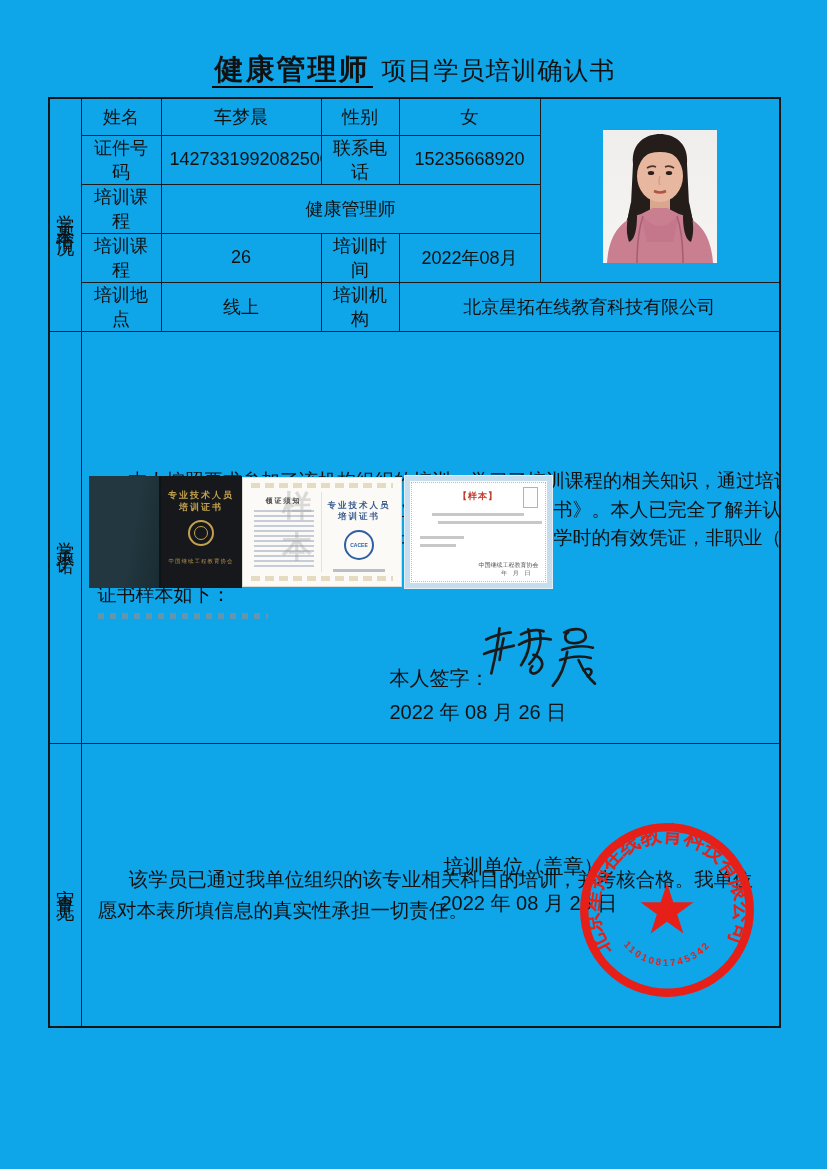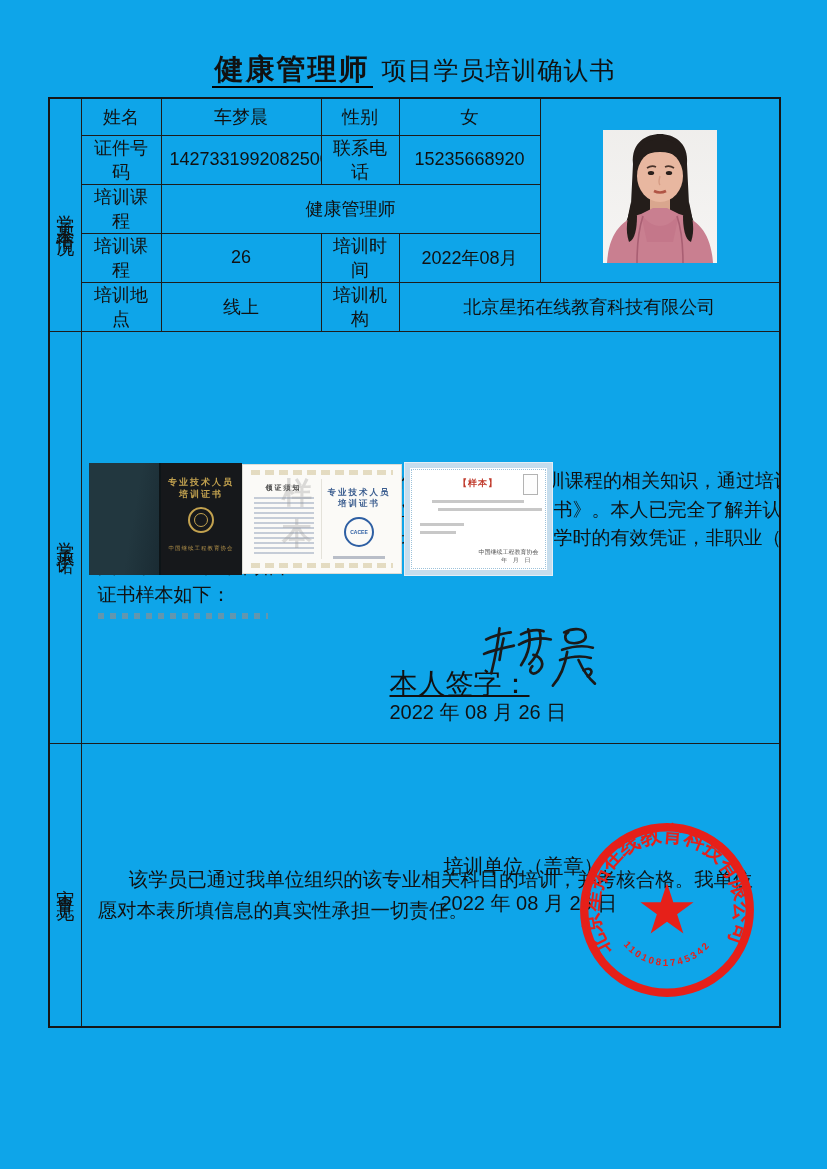--- a/index.html
+++ b/index.html
@@ -27,21 +27,21 @@
   .photo { width:114px; height:133px; margin:12px auto 0; display:block; }
 
   
   .para-block { padding:12px 6px 0 8px; font-size:19px; line-height:28.5px; }
   .pline { white-space:nowrap; }
   .pline.ind { text-indent:1.6em; }
   .useg { border-bottom:1.5px solid #9a9a9a; }
   .clipped-artifact { margin:3px 0 0 8px; width:170px; height:6px; opacity:.65;
     background:repeating-linear-gradient(90deg,#8f8f8f 0 6px,transparent 6px 12px); }
 
-  .certs { position:absolute; left:7px; top:131px; display:flex; align-items:flex-start;justify-content:space-between; }
+  .certs { position:absolute; left:7px; top:144px; display:flex; align-items:flex-start;justify-content:space-between; }
 
   
   .cert-cover { display:flex; width:153px; height:112px; }
   .cover-back { width:72px; height:112px; background:linear-gradient(100deg,#22373f 60%,#1a2b33); border-right:2px solid #0d1417; }
   .cover-front { width:81px; height:112px; background:#16181b; text-align:center; padding-top:13px; }
   .cover-title { color:#c3a24f; font-size:9px; font-weight:bold; letter-spacing:2px; line-height:12px; }
   .cover-emblem { width:26px; height:26px; margin:7px auto 0; border-radius:50%; border:2px solid #c3a24f; position:relative; }
   .cover-emblem::after { content:""; position:absolute; inset:4px; border-radius:50%; border:1px solid #c3a24f; }
   .cover-footer { color:#b3924a; font-size:5.5px; letter-spacing:1px; margin-top:12px; }
 
@@ -68,21 +68,21 @@
   .sample-photo-box { position:absolute; top:6px; right:9px; width:15px; height:21px; border:1px solid #b3b3b3; background:#fdfdfd; }
   .sample-line { height:3px; background:#9a9a9a; opacity:.55; }
   .sl-a { width:92px; margin:10px auto 0; }
   .sl-b { width:104px; margin:5px auto 0 22px; }
   .sl-c { width:44px; margin:12px 0 0 4px; }
   .sl-d { width:36px; margin:5px 0 0 4px; }
   .sample-org { position:absolute; right:8px; bottom:13px; font-size:6px; color:#555; }
   .sample-date { position:absolute; right:14px; bottom:5px; font-size:6px; color:#555; letter-spacing:2px; }
 
   
-  .sign-label { position:absolute; left:308px; top:333px; font-size:28px;text-decoration:underline; }
+  .sign-label { position:absolute; left:308px; top:333px; font-size:20px; }
   .sign-svg { position:absolute; left:398px; top:290px; width:118px; height:74px; }
   .sign-date { position:absolute; left:308px; top:367px; font-size:20px; }
 
   
   .review-text { padding:20px 10px 0 8px; font-size:19.5px; line-height:31px; }
   .unit-label { position:absolute; left:362px; top:109px; font-size:20px; }
   .review-date { position:absolute; left:359px; top:146px; font-size:20px; }
   .stamp { position:absolute; left:492px; top:73px; width:186px; height:186px; }
 </style>
 </head>

